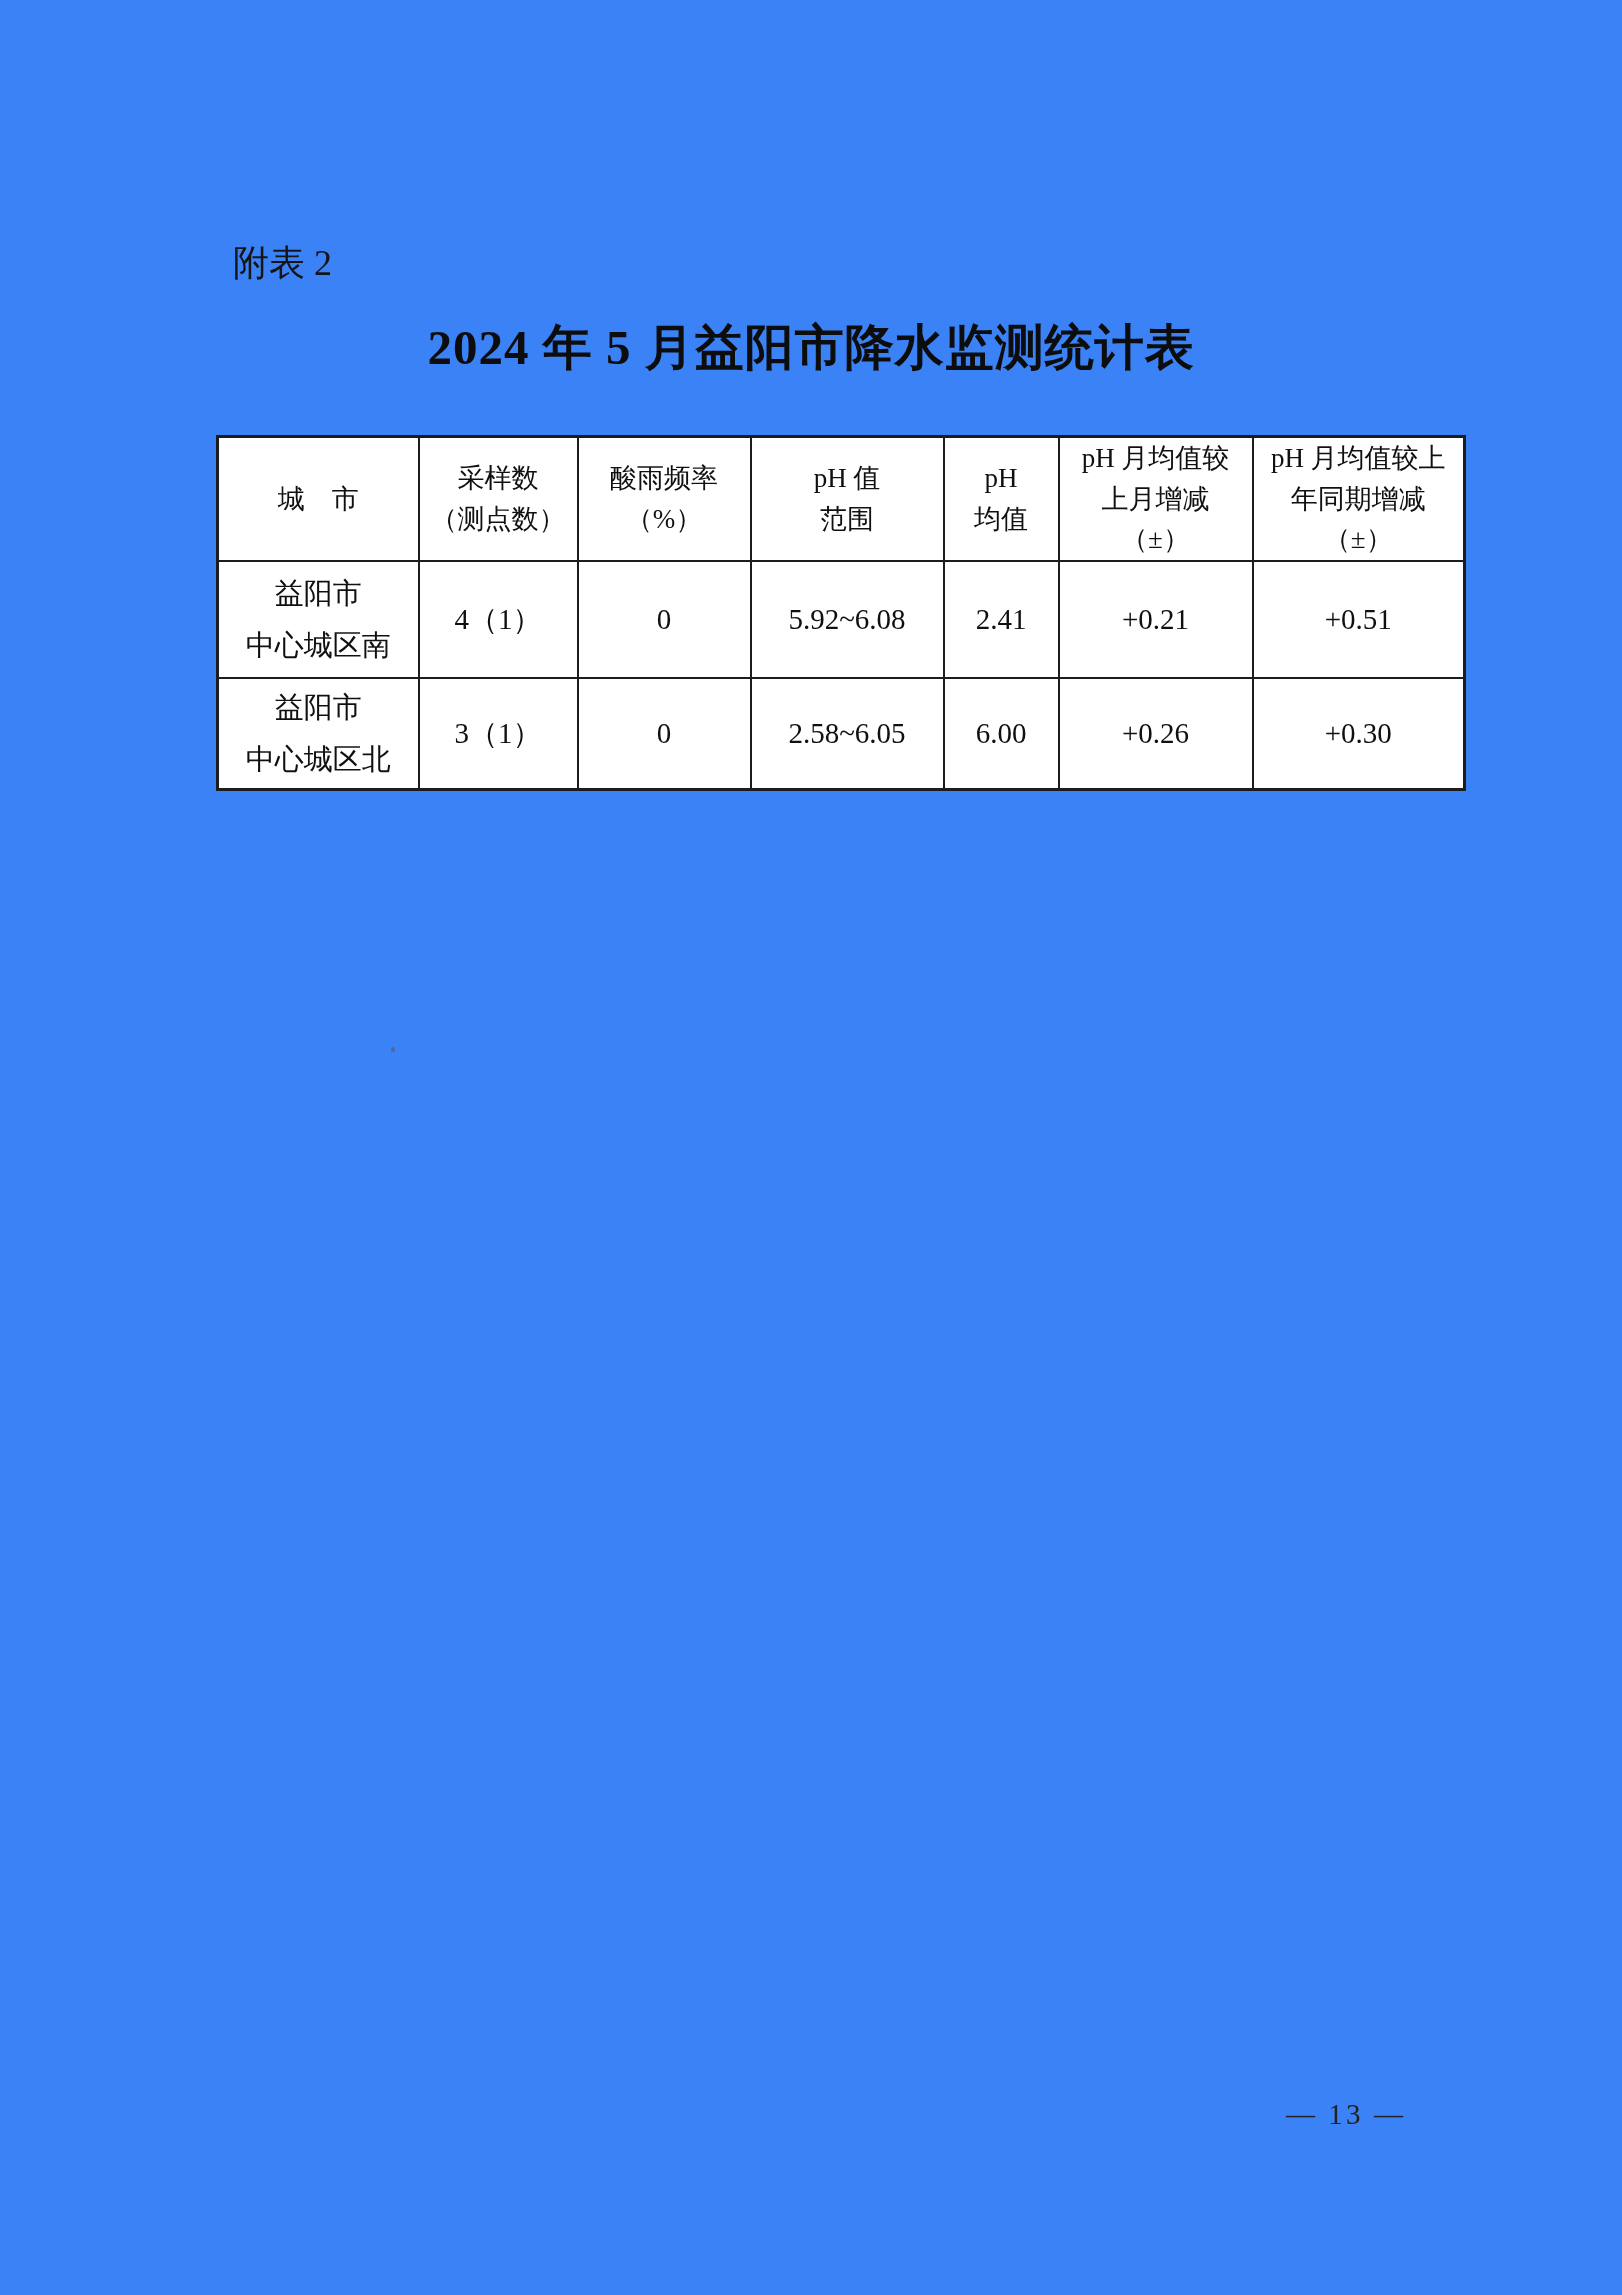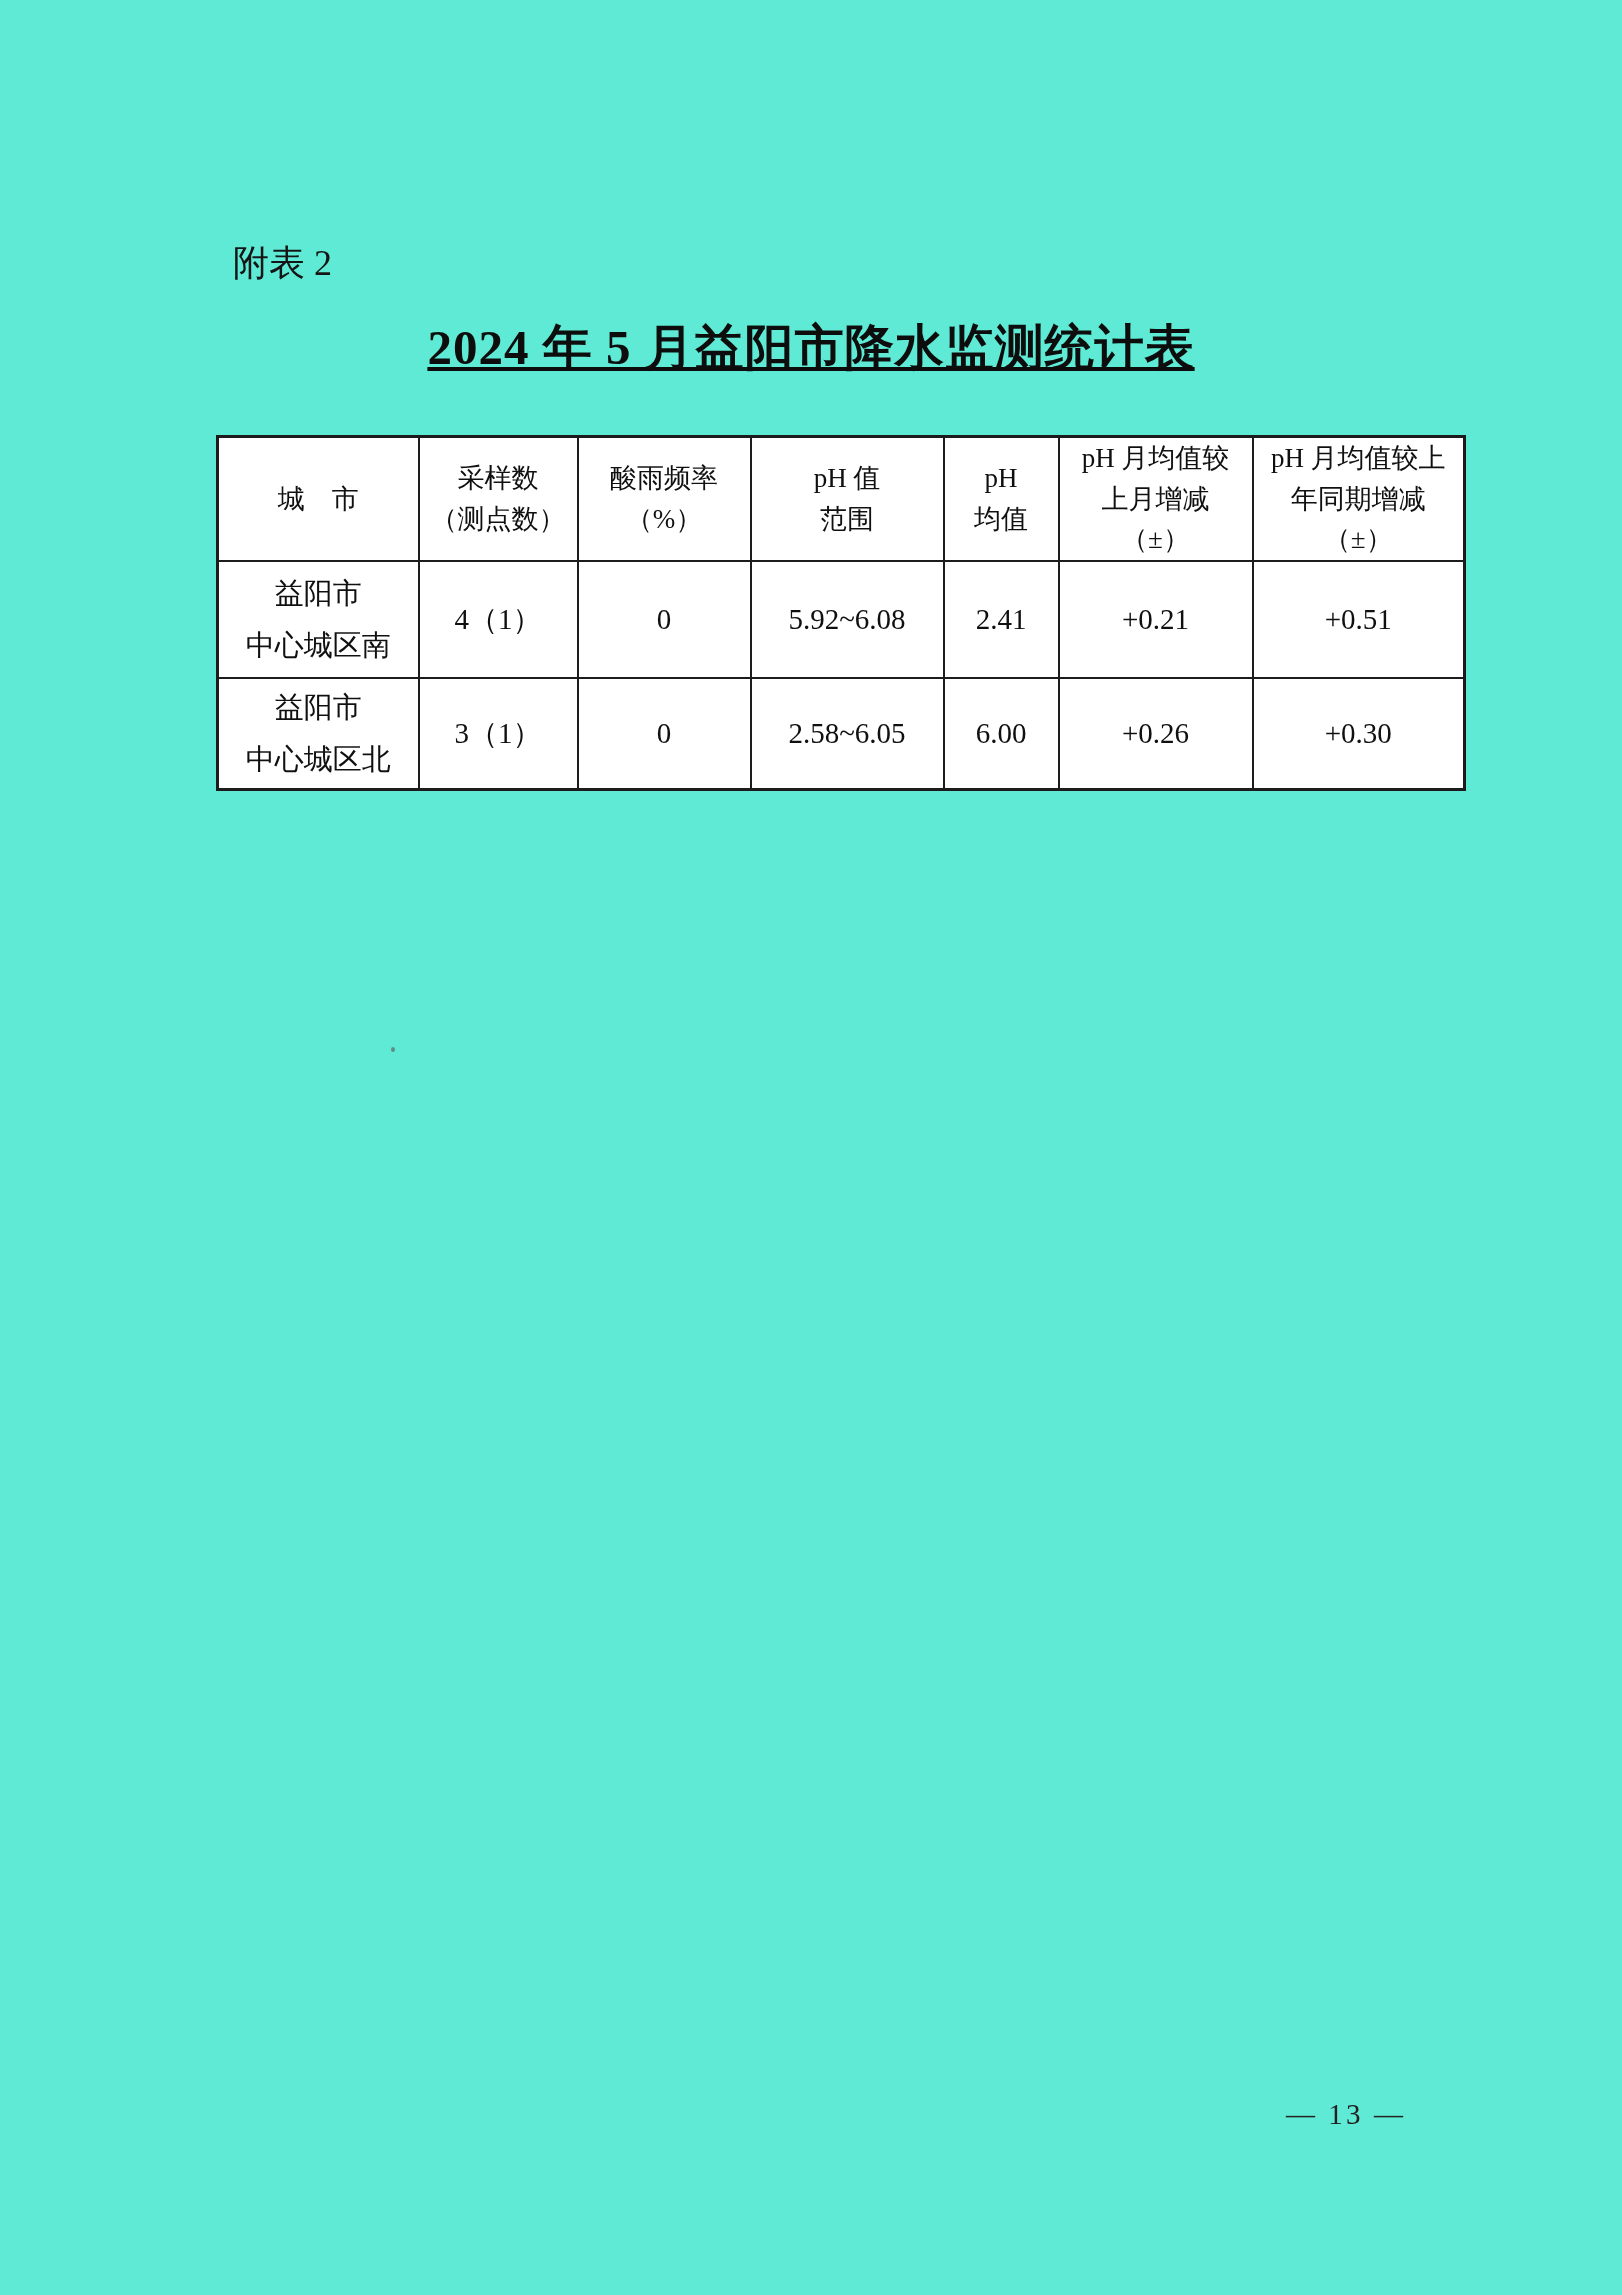--- a/index.html
+++ b/index.html
@@ -5,21 +5,21 @@
   html, body {
     margin: 0;
     padding: 0;
     background: #e8e8e8;
   }
   .page {
     position: relative;
     width: 1622px;
     height: 2295px;
     margin: 0 auto;
-    background: #5eead4;
+    background: #3b82f6;
     color: #111111;
     font-family: "Liberation Serif", "DejaVu Serif", serif;
     overflow: hidden;
   }
   .attachment-label {
     position: absolute;
     left: 233px;
     top: 242px;
     font-size: 36px;
     line-height: 1.2;
@@ -29,21 +29,20 @@
   .doc-title {
     position: absolute;
     left: 0;
     top: 315px;
     width: 100%;
     text-align: center;
     font-size: 49px;
     font-weight: bold;
     letter-spacing: 1px;
     color: #0d0d0d;
-    text-decoration: underline;
   }
   table.stats {
     position: absolute;
     left: 216px;
     top: 435px;
     width: 1247px;
     border-collapse: collapse;
     table-layout: fixed;
     background: #ffffff;
   }

